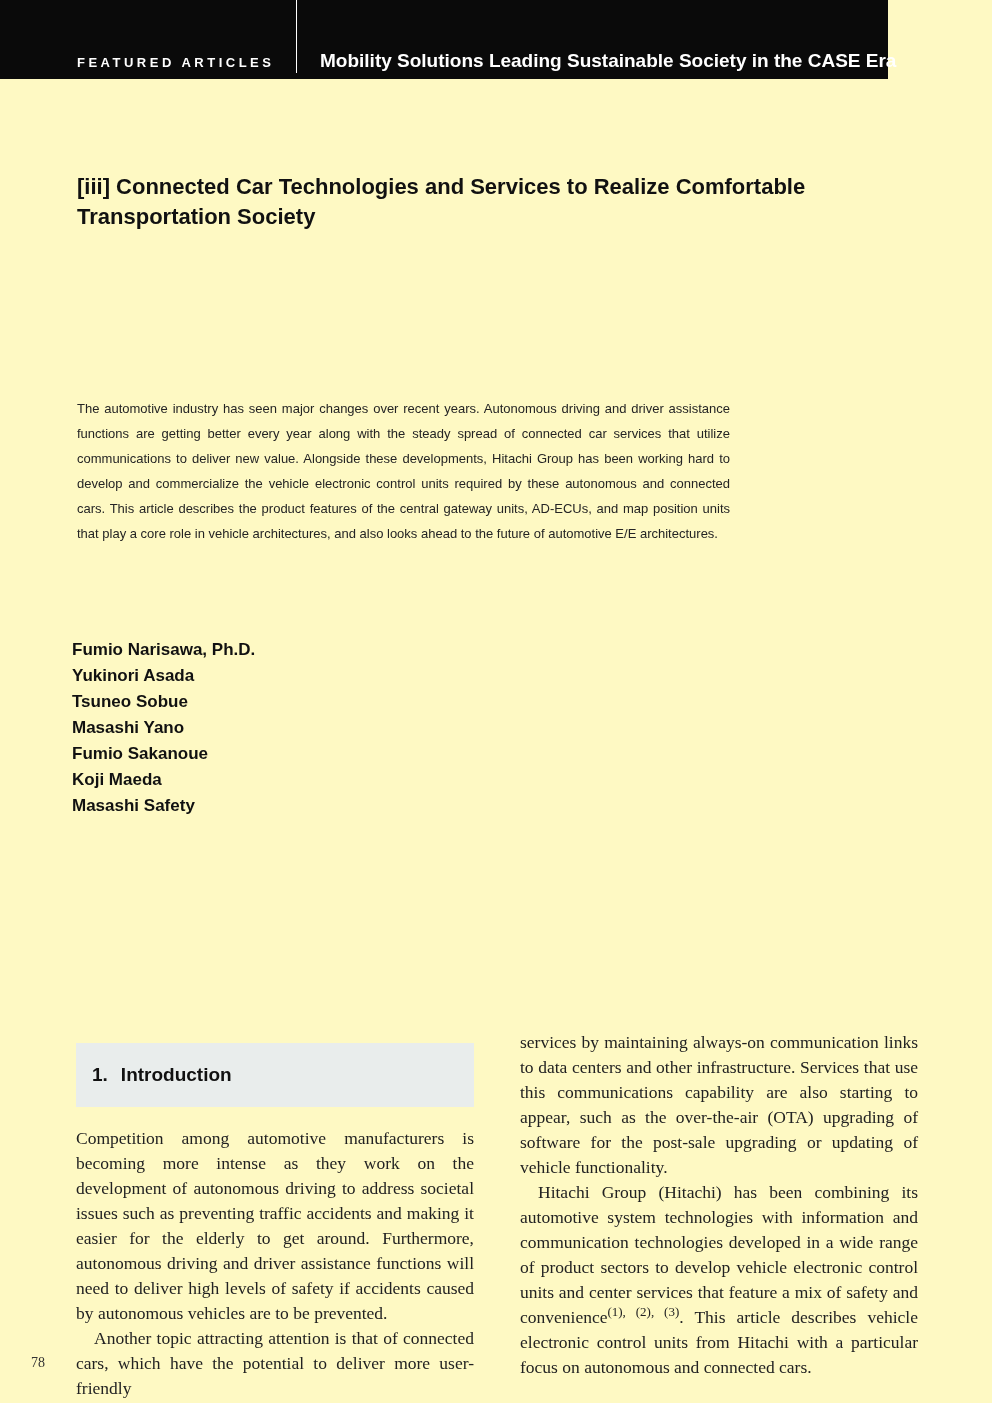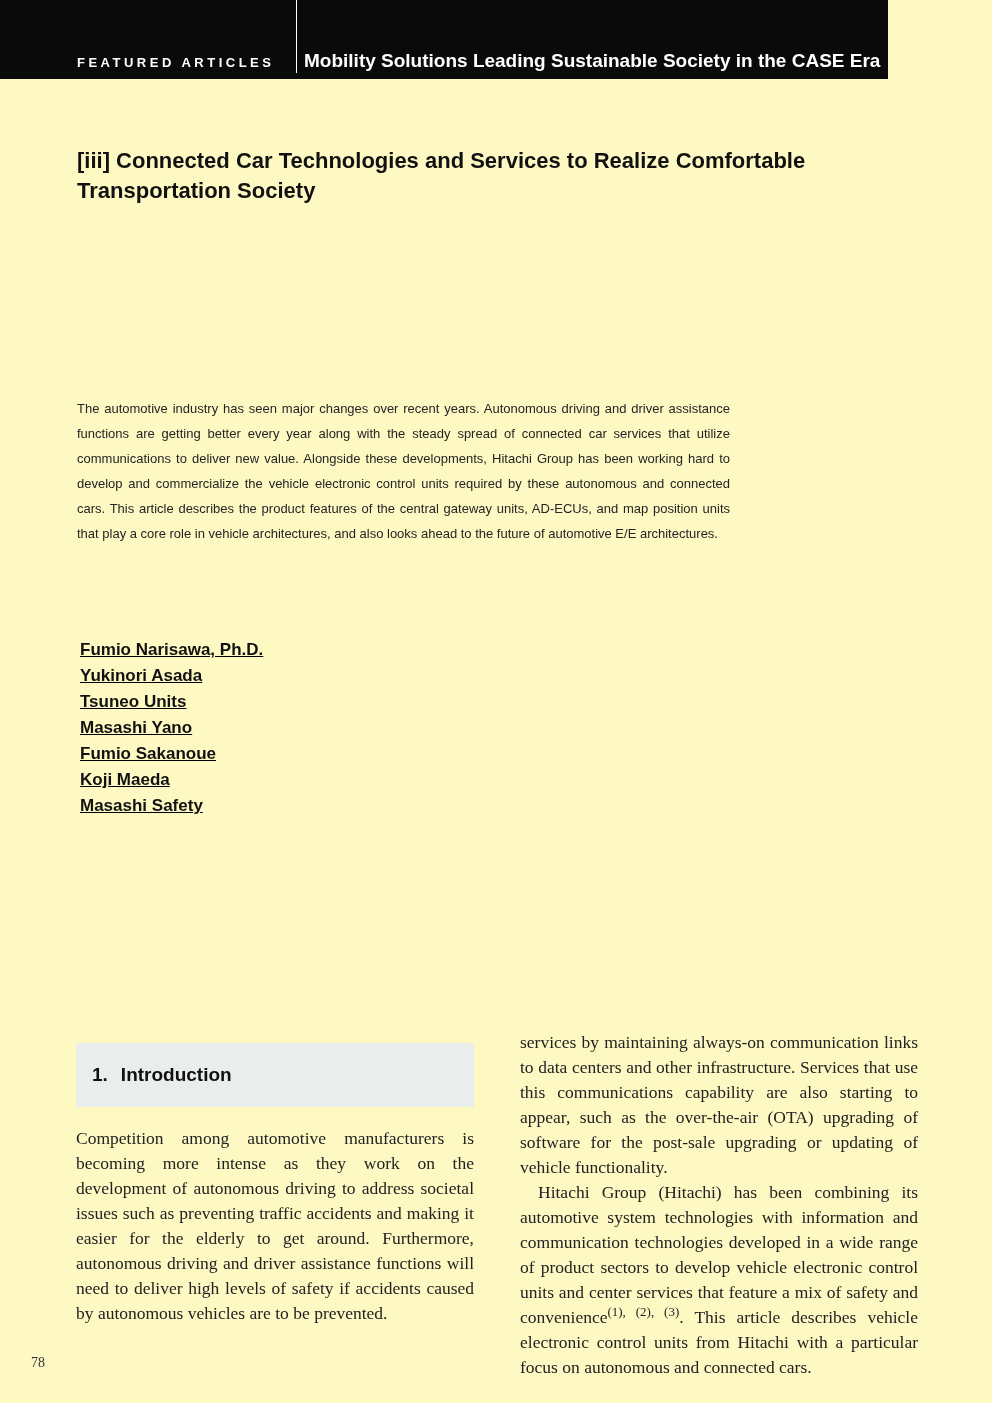--- a/index.html
+++ b/index.html
@@ -25,29 +25,29 @@
     font-size:13px; font-weight:700;
     letter-spacing:3.5px;
     white-space:nowrap;
   }
   .topbar-divider {
     position:absolute; left:296px; top:0;
     width:1px; height:73px;
     background:#ffffff;
   }
   .topbar-title {
-    position:absolute; left:304px; bottom:7px;
+    position:absolute; left:320px; bottom:7px;
     color:#ffffff;
     font-size:19px; font-weight:700;
     white-space:nowrap;
   }
 
   
   .kicker {
-    position:absolute; top:146px; left:77px;
+    position:absolute; top:172px; left:77px;
     width:810px;
     font-size:22px; line-height:30px; font-weight:700;
     color:#111111;
   }
   .main-title {
     position:absolute; top:224px; left:77px;
     width:840px;
     font-size:38px; line-height:48px; font-weight:700;
     letter-spacing:-0.3px;
     color:#111111;
@@ -58,23 +58,22 @@
   .abstract {
     position:absolute; top:396px; left:77px;
     width:653px;
     font-size:13px; line-height:25px;
     text-align:justify;
     color:#242424;
   }
 
   
   .authors {
-    position:absolute; top:637px; left:80px;
+    position:absolute; top:637px; left:72px;
     list-style:none;
-    text-decoration:underline;
   }
   .authors li {
     font-size:17px; line-height:26px; font-weight:700;
     color:#111111;
   }
 
   
   .columns {
     position:absolute; top:1030px; left:76px;
     width:842px;
@@ -128,35 +127,36 @@
   </header>
 
   <h2 class="kicker">[iii] Connected Car Technologies and Services to Realize Comfortable Transportation Society</h2>
 
 
   <p class="abstract">The automotive industry has seen major changes over recent years. Autonomous driving and driver assistance functions are getting better every year along with the steady spread of connected car services that utilize communications to deliver new value. Alongside these developments, Hitachi Group has been working hard to develop and commercialize the vehicle electronic control units required by these autonomous and connected cars. This article describes the product features of the central gateway units, AD-ECUs, and map position units that play a core role in vehicle architectures, and also looks ahead to the future of automotive E/E architectures.</p>
 
   <ul class="authors">
     <li>Fumio Narisawa, Ph.D.</li>
     <li>Yukinori Asada</li>
-    <li>Tsuneo Units</li>
+    <li>Tsuneo Sobue</li>
     <li>Masashi Yano</li>
     <li>Fumio Sakanoue</li>
     <li>Koji Maeda</li>
     <li>Masashi Safety</li>
   </ul>
 
   <section class="columns">
 
     <div class="col">
       <div class="section-heading">
         <span class="sec-num">1.</span>
         <span>Introduction</span>
       </div>
       <p class="body-par">Competition among automotive manufacturers is becoming more intense as they work on the development of autonomous driving to address societal issues such as preventing traffic accidents and making it easier for the elderly to get around. Furthermore, autonomous driving and driver assistance functions will need to deliver high levels of safety if accidents caused by autonomous vehicles are to be prevented.</p>
+      <p class="body-par indent">Another topic attracting attention is that of connected cars, which have the potential to deliver more user-friendly</p>
     </div>
 
     <div class="col">
       <p class="body-par">services by maintaining always-on communication links to data centers and other infrastructure. Services that use this communications capability are also starting to appear, such as the over-the-air (OTA) upgrading of software for the post-sale upgrading or updating of vehicle functionality.</p>
       <p class="body-par indent">
         <span>Hitachi Group (Hitachi) has been combining its automotive system technologies with information and communication technologies developed in a wide range of product sectors to develop vehicle electronic control units and center services that feature a mix of safety and convenience</span><sup>(1), (2), (3)</sup><span>. This article describes vehicle electronic control units from Hitachi with a particular focus on autonomous and connected cars.</span>
       </p>
     </div>
 
   </section>

